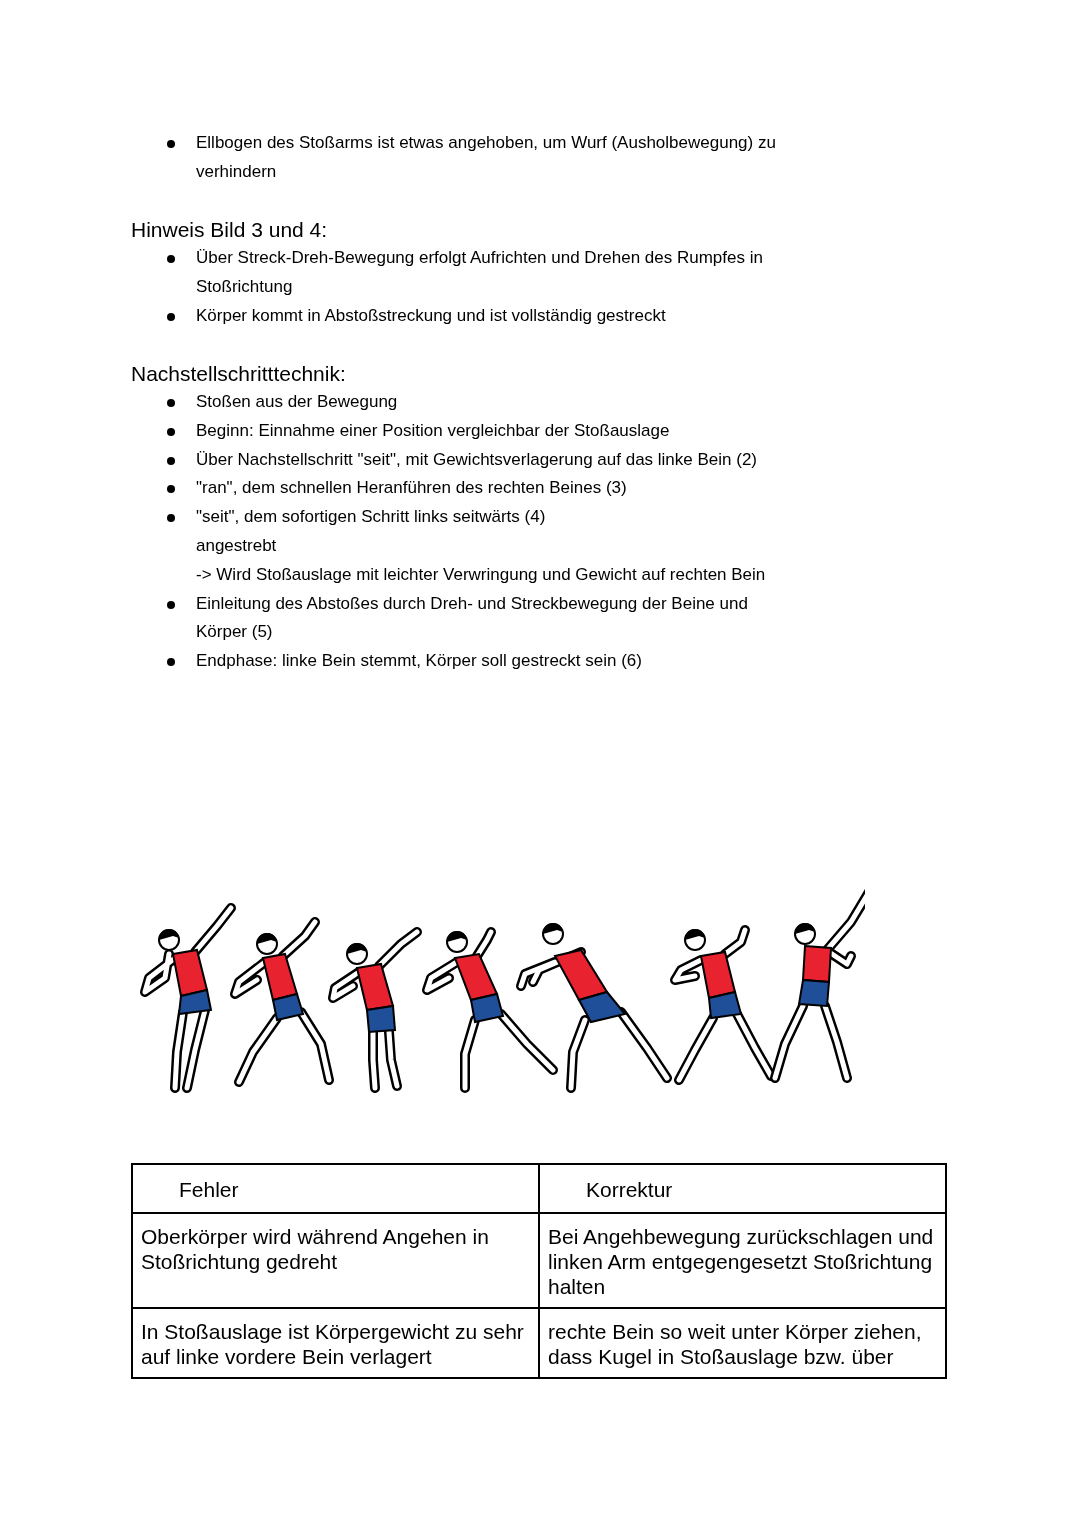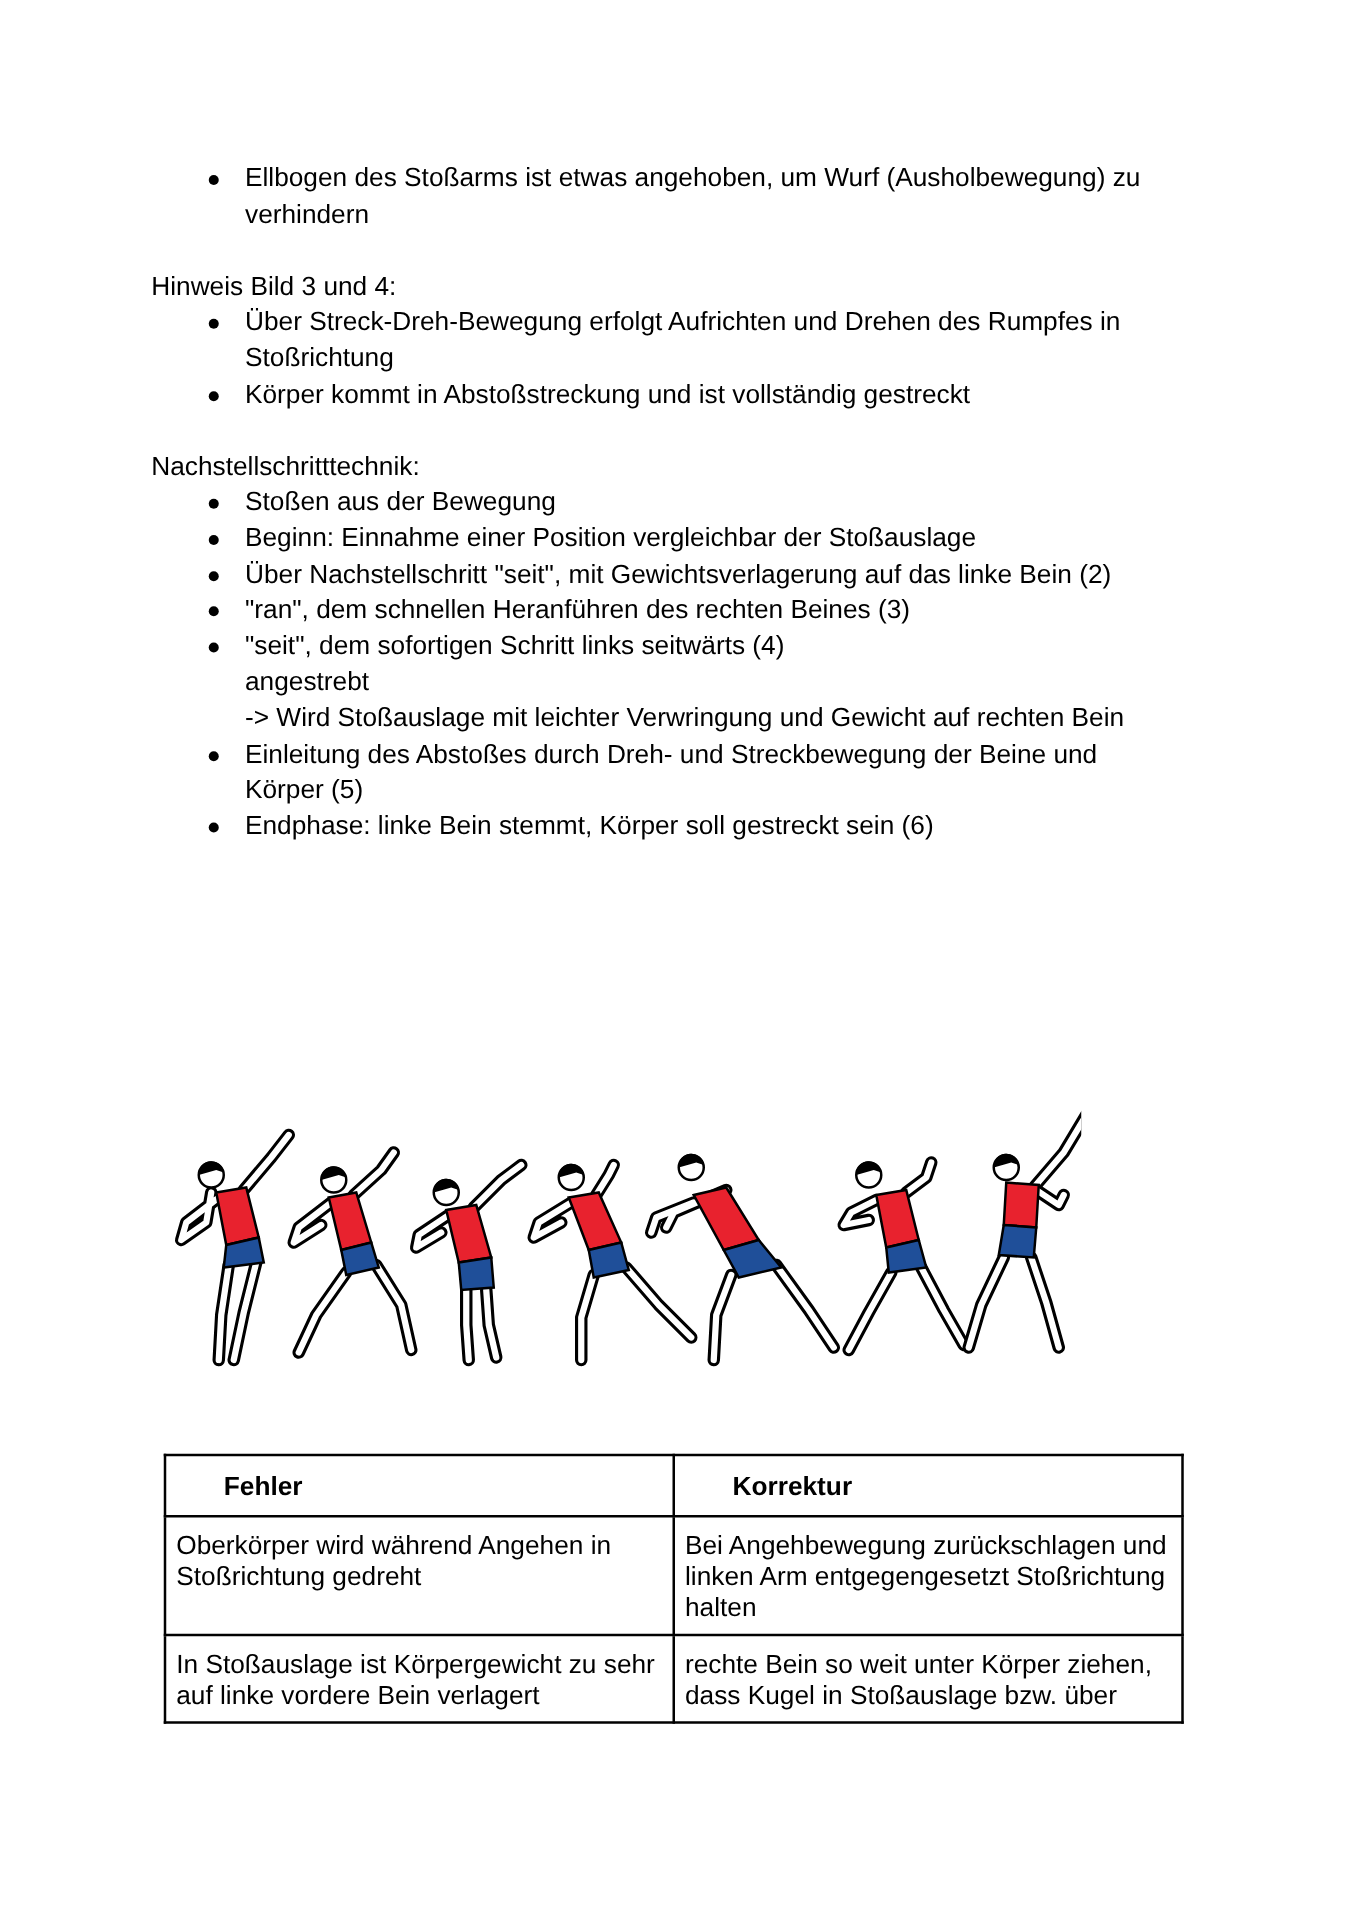--- a/index.html
+++ b/index.html
@@ -1,36 +1,36 @@
 <!DOCTYPE html>
 <html><head>
 <meta charset="utf-8">
 <style>
   html, body { margin: 0; padding: 0; background: #ffffff; }
   body {
     width: 1080px; height: 1525px; position: relative; overflow: hidden;
     font-family: "Liberation Sans", sans-serif; color: #000; font-size: 21px;
   }
   .page { position: absolute; left: 0; top: 0; width: 1080px; height: 1525px; }
-  .heading { position: absolute; left: 121px; font-size: 21px; line-height: 29px; }
+  .heading { position: absolute; left: 131px; font-size: 21px; line-height: 29px; }
   ul.blist { position: absolute; left: 131px; margin: 0; padding: 0; list-style: none; width: 820px; }
-  ul.blist li { position: relative; padding-left: 65px; line-height: 28.8px; font-size: 21px; }
+  ul.blist li { position: relative; padding-left: 65px; line-height: 28.8px; font-size: 17px; }
   ul.blist li .bullet {
     position: absolute; left: 36px; top: 11px; width: 8px; height: 8px; border-radius: 50%; background: #000;
   }
   ul.blist li .cont { display: block; }
   .figure { position: absolute; left: 135px; top: 882px; width: 730px; height: 215px; }
   table.err {
     position: absolute; left: 131px; top: 1163px; width: 816px;
     border-collapse: collapse; font-size: 21px; line-height: 25px;
   }
   table.err td, table.err th {
     border: 2px solid #000; vertical-align: top; padding: 10px 8px 8px 8px; text-align: left; width: 50%;
   }
-  table.err th { font-weight: bold; padding-top: 12px; padding-bottom: 10px; padding-left: 46px; }
+  table.err th { font-weight: normal; padding-top: 12px; padding-bottom: 10px; padding-left: 46px; }
 </style>
 </head>
 <body>
 
 <div class="page">
 
   <ul class="blist" style="top:129px;">
     <li>
       <span class="bullet"></span>
       <span>Ellbogen des Stoßarms ist etwas angehoben, um Wurf (Ausholbewegung) zu</span>

